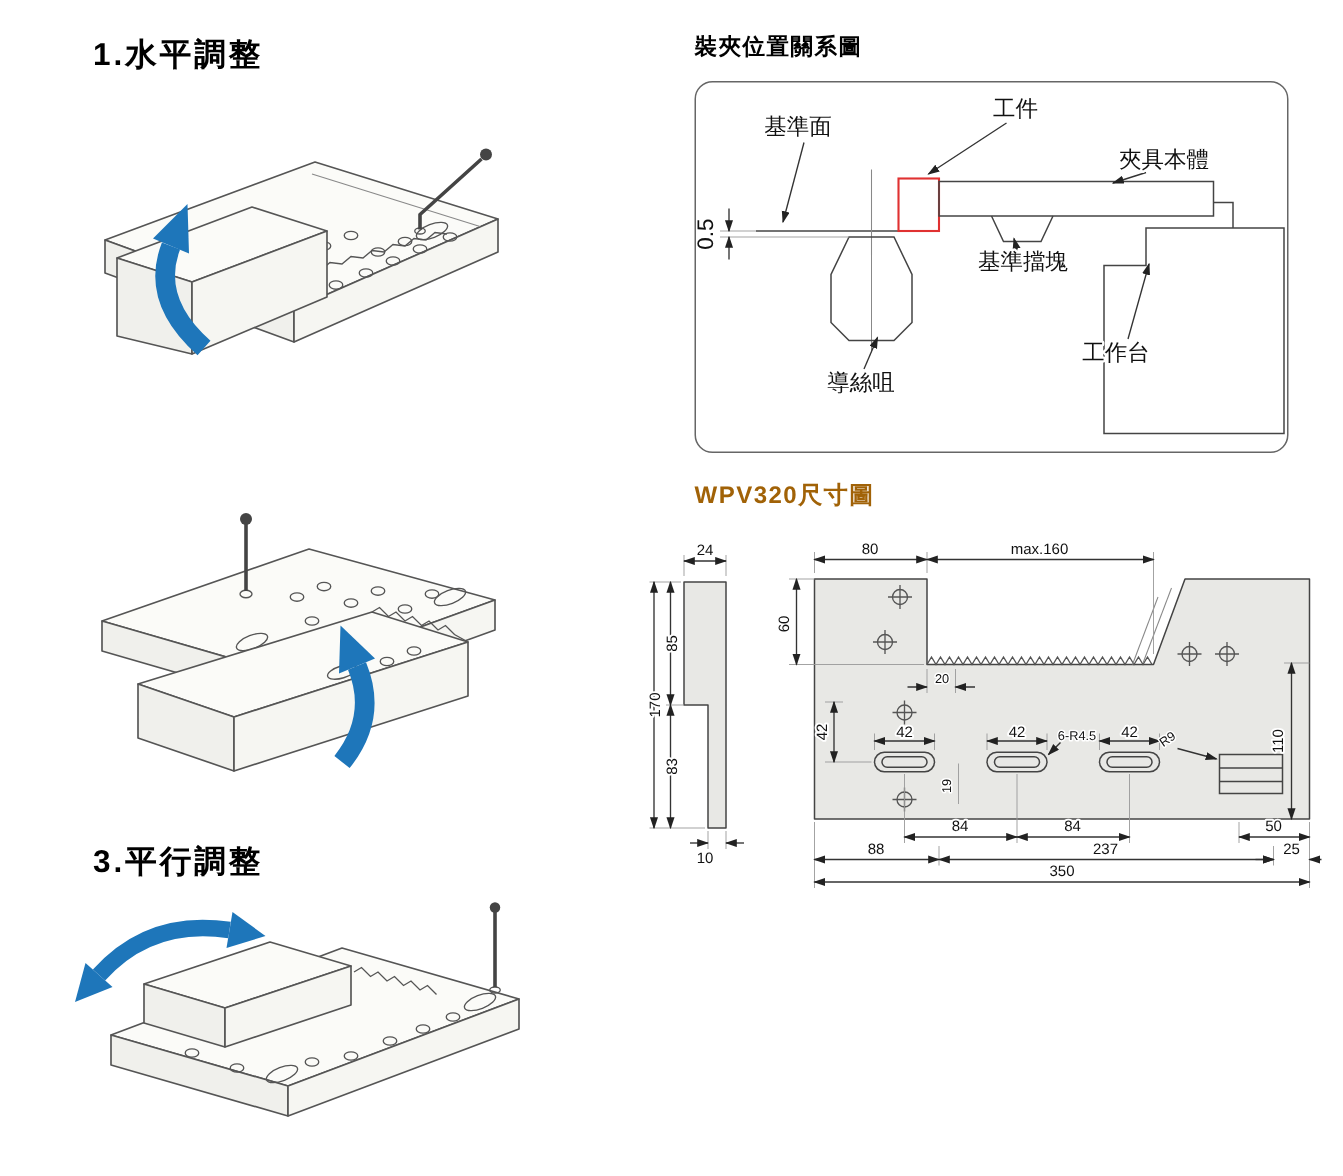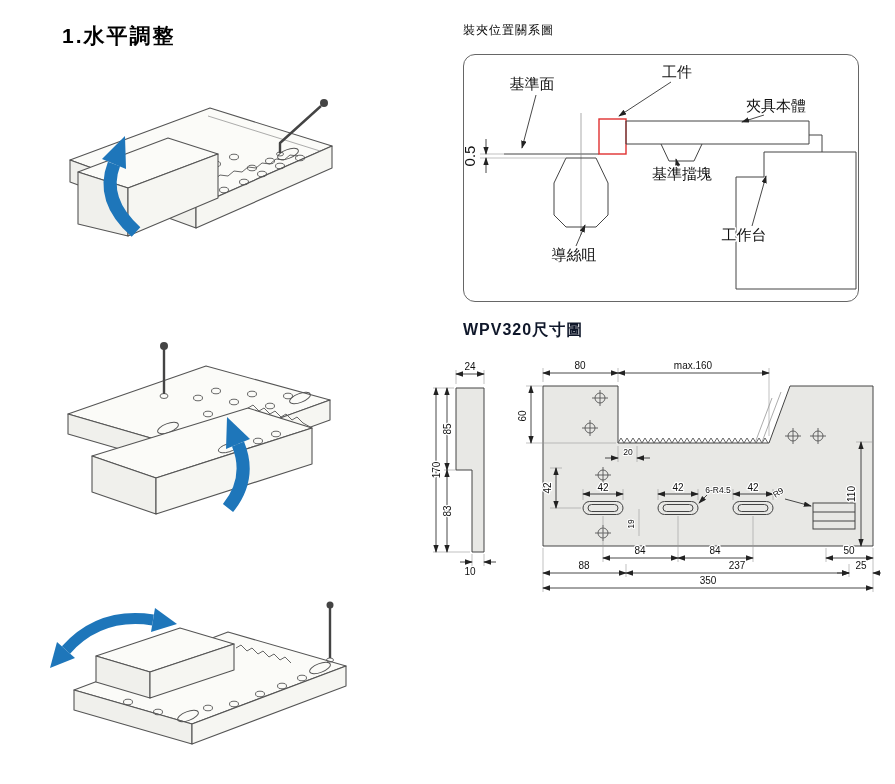--- a/index.html
+++ b/index.html
@@ -1,20 +1,20 @@
 <!DOCTYPE html>
 <html><head>
 <meta charset="utf-8">
 <style>
   html,body{margin:0;padding:0;background:#fff;}
   .page{position:relative;width:895px;height:784px;background:#fff;overflow:hidden;
         font-family:"Liberation Sans","DejaVu Sans",sans-serif;color:#111;padding-left:10px;}
   .h-step{position:absolute;font-size:21px;font-weight:bold;letter-spacing:2px;color:#000;}
-  .sec-title{position:absolute;font-size:12px;font-weight:normal;letter-spacing:1px;color:#000;}
-  .wpv-title{position:absolute;font-size:16px;font-weight:bold;letter-spacing:1px;color:#0f172a;}
+  .sec-title{position:absolute;font-size:15px;font-weight:bold;letter-spacing:1px;color:#000;}
+  .wpv-title{position:absolute;font-size:16px;font-weight:bold;letter-spacing:1px;color:#a16207;}
   .iso{position:absolute;}
   .clamp-box{position:absolute;left:463px;top:54px;width:396px;height:248px;
              border:1.5px solid #666;border-radius:12px;box-sizing:border-box;}
   .dims{position:absolute;left:428px;top:346px;}
   .faceTop{fill:#fbfbf8;stroke:#555;stroke-width:1.1;stroke-linejoin:round;}
   .faceSide{fill:#f0f0ec;stroke:#555;stroke-width:1.1;stroke-linejoin:round;}
   .faceFront{fill:#f6f6f2;stroke:#555;stroke-width:1.1;stroke-linejoin:round;}
   .holes ellipse{fill:none;stroke:#555;stroke-width:0.9;}
   .serr{fill:none;stroke:#555;stroke-width:0.9;}
   .hexkey{fill:none;stroke:#444;stroke-width:2.4;stroke-linejoin:round;}
@@ -32,20 +32,21 @@
   .lbl{font:15px "Liberation Sans","DejaVu Sans",sans-serif;fill:#111;paint-order:stroke;stroke:#fff;stroke-width:3px;stroke-linejoin:round;}
   .dim{font:10px "Liberation Sans","DejaVu Sans",sans-serif;fill:#111;paint-order:stroke;stroke:#fff;stroke-width:2.5px;stroke-linejoin:round;}
   .dimsm{font:8.5px "Liberation Sans","DejaVu Sans",sans-serif;fill:#111;paint-order:stroke;stroke:#fff;stroke-width:2px;stroke-linejoin:round;}
 </style>
 </head>
 <body>
 
 <div class="page">
 
   <div class="h-step" style="left:62px;top:22px">1.水平調整</div>
+  <div class="h-step" style="left:62px;top:560px">3.平行調整</div>
 
   <svg class="iso" style="left:48px;top:64px" width="300" height="222" viewBox="0 0 300 222">
     <g>
       <path class="faceTop" d="M22,96 L162,44 L284,82 L148,142 Z"></path>
       <path class="faceSide" d="M22,96 L22,118 L148,164 L148,142 Z"></path>
       <path class="faceFront" d="M148,142 L284,82 L284,104 L148,164 Z"></path>
       <path class="cline" d="M160,52 L272,87"></path>
     </g>
     <g class="holes">
       <ellipse cx="168" cy="100" rx="4.5" ry="2.8"></ellipse>

